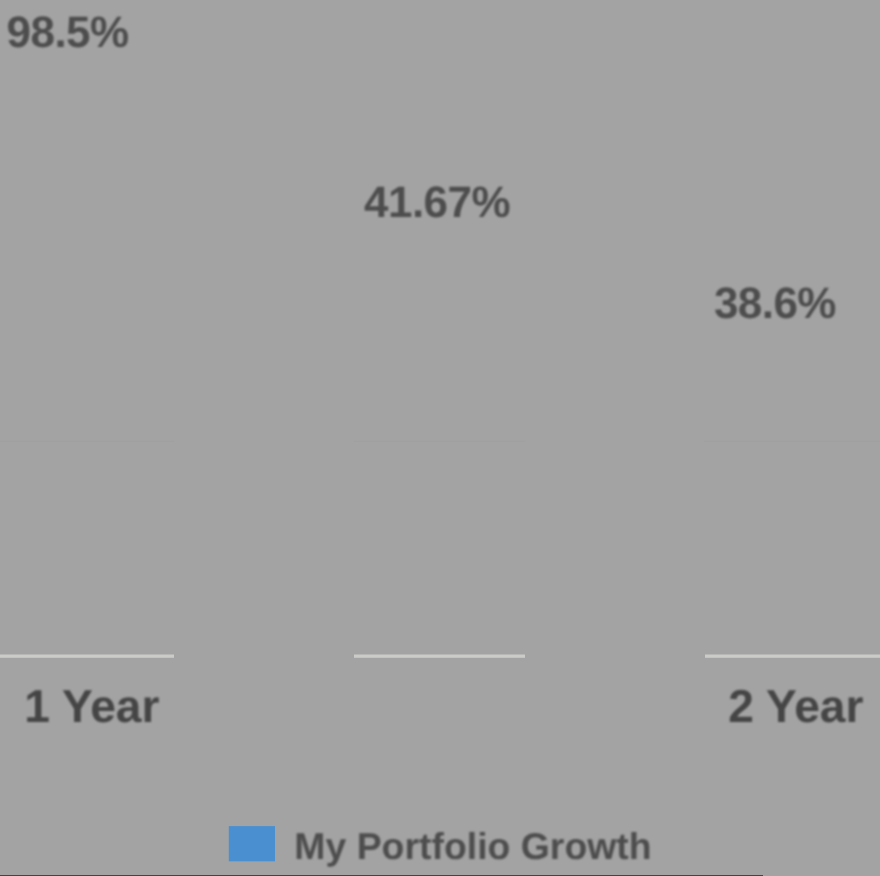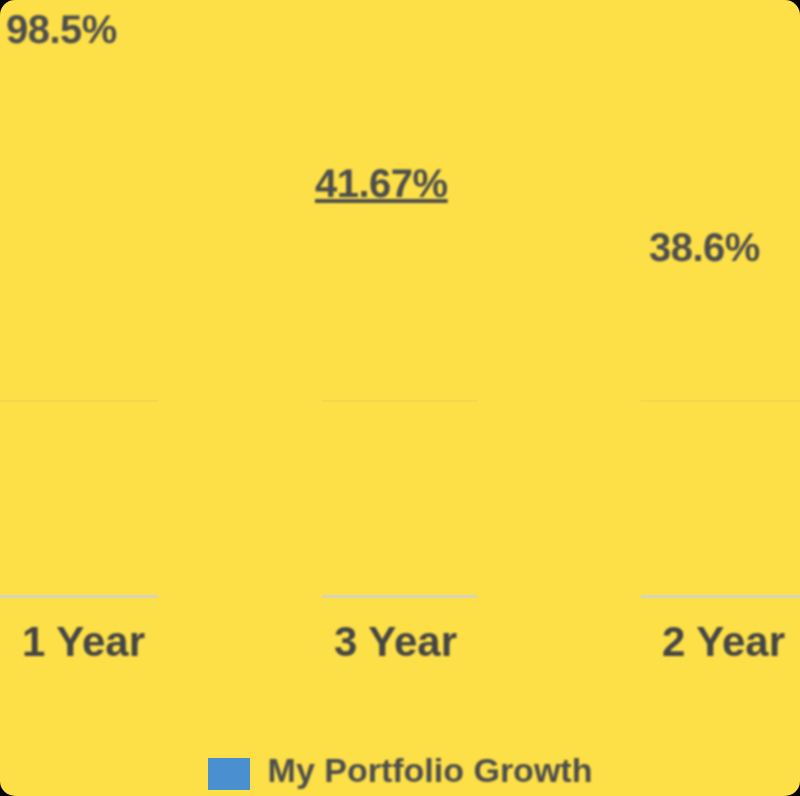--- a/index.html
+++ b/index.html
@@ -53,21 +53,21 @@
     position:absolute;
     font-size:40px;
     font-weight:bold;
     color:#4d4d4d;
     letter-spacing:-0.5px;
     white-space:nowrap;
     filter:blur(0.9px);
     text-rendering:geometricPrecision;
   }
   #value-label-0 { left:6px;   top:8px;   }
-  #value-label-1 { left:315px; top:162px;text-decoration:underline; }
+  #value-label-1 { left:331px; top:162px; }
   #value-label-2 { left:649px; top:226px; }
 
   
   #axis-baseline {
     position:absolute;
     left:0;
     top:595px;
     width:800px;
     height:3px;
     background:linear-gradient(to right,
@@ -104,21 +104,21 @@
     top:744px;
     width:800px;
     height:52px;
     display:flex;
     align-items:center;
     justify-content:center;
   }
 
   .legend-entry {
     display:flex;
-    align-items:flex-end;
+    align-items:flex-start;
     gap:18px;
   }
 
   .legend-swatch {
     width:42px;
     height:32px;
     background:#4a90d0;
     flex:0 0 auto;
   }
 
@@ -126,45 +126,44 @@
     font-size:34px;
     font-weight:bold;
     color:#4d4d4d;
     white-space:nowrap;
     filter:blur(0.9px);
   }
 </style>
 </head>
 <body>
 
-<div id="chart-root" style="background: #fde047; border-radius: 15px;">
+<div id="chart-root" style="background: #a3a3a3;">
 
   <div id="plot-area">
 
     <div class="bar-group" id="bar-group-0">
       <div class="bar"></div>
     </div>
 
     <div class="bar-group" id="bar-group-1">
       <div class="bar"></div>
     </div>
 
     <div class="bar-group" id="bar-group-2">
       <div class="bar"></div>
     </div>
 
     <div class="value-label" id="value-label-0" style="color: rgb(77, 77, 77);">98.5%</div>
     <div class="value-label" id="value-label-1" style="color: rgb(77, 77, 77);">41.67%</div>
-    <div class="value-label" id="value-label-2" style="color: rgb(77, 77, 77);">38.6%</div>
+    <div class="value-label" id="value-label-2" style="color: rgb(77, 77, 77); margin-top: 28px;">38.6%</div>
 
     <div id="axis-baseline"></div>
   </div>
 
   <div class="category-label" id="category-label-0">1 Year</div>
-  <div class="category-label" id="category-label-1">3 Year</div>
   <div class="category-label" id="category-label-2">2 Year</div>
 
   <div id="legend">
     <div class="legend-entry">
       <span class="legend-swatch" style="background: rgb(74, 144, 208);"></span>
       <span class="legend-text" style="color: rgb(77, 77, 77);">My Portfolio Growth</span>
     </div>
   </div>
 
 </div>

